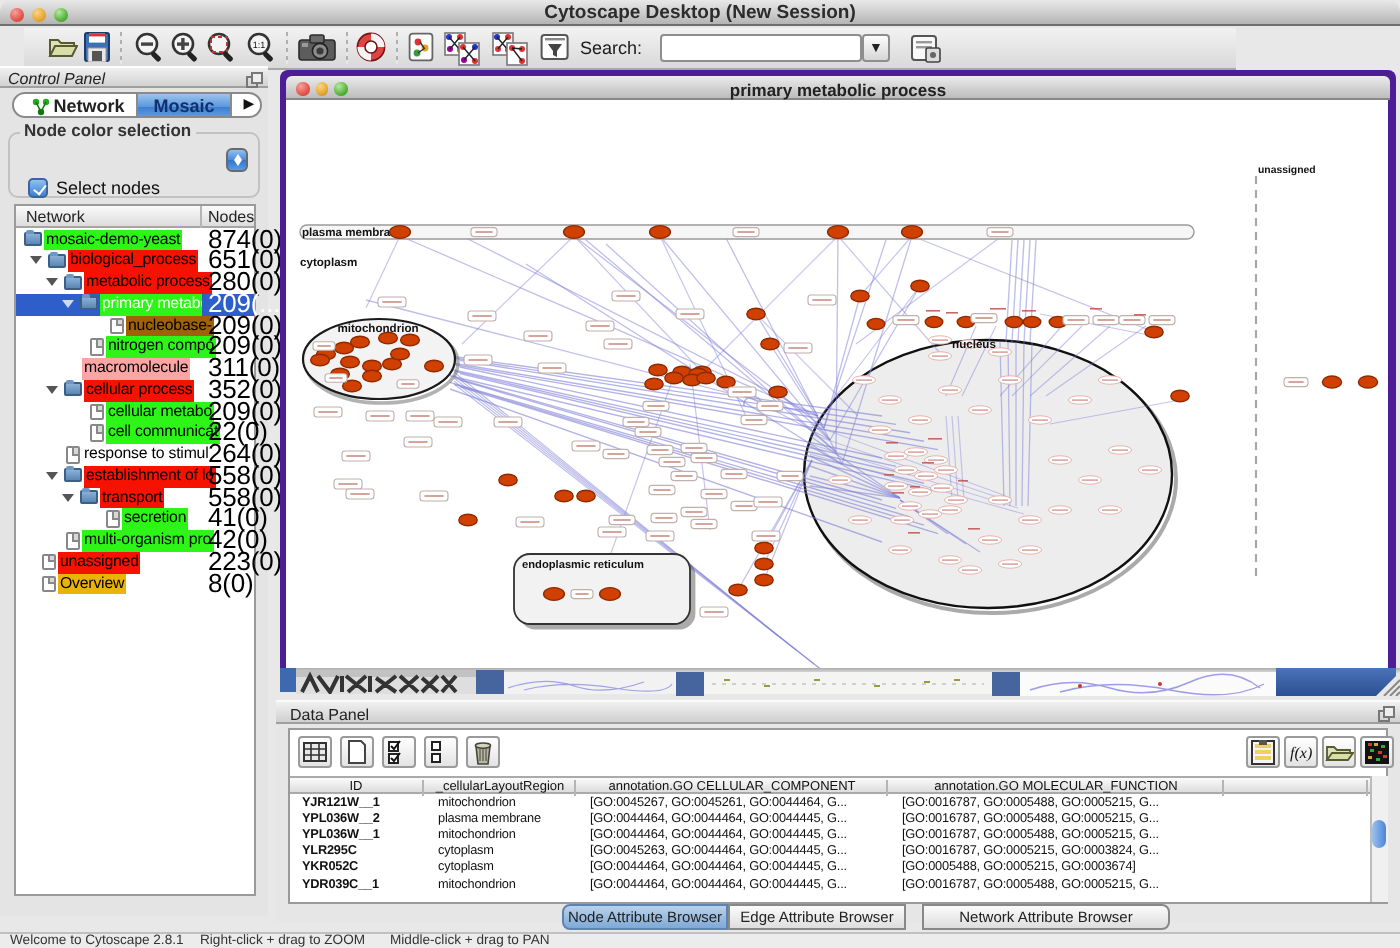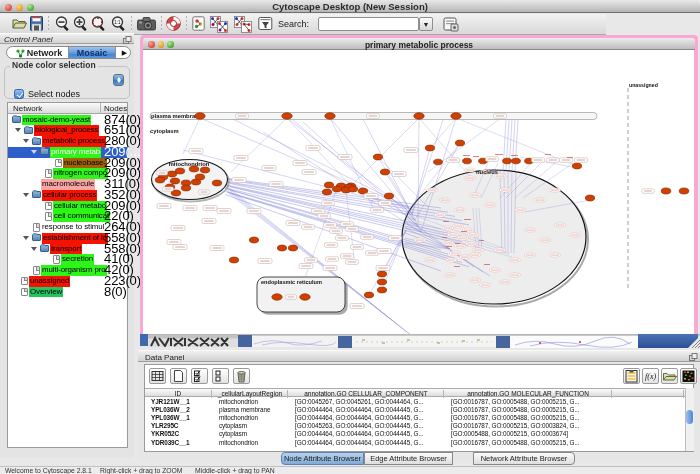--- a/index.html
+++ b/index.html
@@ -4,21 +4,21 @@
 html,body{width:700px;height:474px;overflow:hidden;background:#4a4a4a;
  font-family:"Liberation Sans",sans-serif;-webkit-font-smoothing:antialiased}
 #win{position:absolute;left:0;top:0;width:700px;height:474px;background:#e8e8e8}
 .abs{position:absolute}
 #titlebar{position:absolute;left:0;top:0;width:700px;height:13px;
  background:linear-gradient(#e8e8e8,#cdcdcd 55%,#b4b4b4);border-bottom:1px solid #6f6f6f;
  border-radius:6px 6px 0 0}
 #titlebar .tl{position:absolute;top:3.5px;width:7px;height:7px;border-radius:50%}
 #title{position:absolute;top:1px;left:0;width:700px;text-align:center;font-size:9.5px;
  font-weight:bold;color:#2c2c2c}
-#toolbar{position:absolute;left:0;top:14px;width:606px;height:21px;
+#toolbar{position:absolute;left:12px;top:14px;width:606px;height:21px;
  background:linear-gradient(#f2f2f2,#d9d9d9);border-bottom:1px solid #a8a8a8}
 .tsep{position:absolute;top:2px;height:16px;width:1px;
  background:repeating-linear-gradient(#b0b0b0 0 2px,#e8e8e8 2px 4px)}
 .ticon{position:absolute;top:2px}
 #searchlbl{position:absolute;left:278px;top:5px;font-size:9px;color:#1a1a1a}
 #searchfield{position:absolute;left:318px;top:3px;width:101px;height:14px;background:#fff;
  border:1px solid #8e8e8e;border-radius:2px}
 #searcharrow{position:absolute;left:419px;top:3px;width:14px;height:14px;background:linear-gradient(#fdfdfd,#d6d6d6);
  border:1px solid #8e8e8e;border-radius:2px;font-size:7px;color:#222;text-align:center;line-height:13px}
 
@@ -65,21 +65,21 @@
 .folder{position:absolute;top:1.5px;width:9px;height:7px;background:linear-gradient(#8cb0d6,#5a86b5);
  border:0.5px solid #3c5f86;border-radius:1px}
 .folder:before{content:"";position:absolute;left:0;top:-2px;width:4px;height:2px;
  background:#6e96c2;border-radius:1px 1px 0 0}
 .file{position:absolute;top:1px;width:7px;height:8.5px;background:#fff;border:0.6px solid #888;
  border-radius:1px}
 .file:before{content:"";position:absolute;right:0;top:0;width:2.5px;height:2.5px;
  background:#d8d8d8;border-left:0.6px solid #888;border-bottom:0.6px solid #888}
 
 #netframe{position:absolute;left:140px;top:35px;width:558px;height:299px;
- background:#f9a8d4;border-radius:4px 4px 0 0}
+ background:#4c1d95;border-radius:4px 4px 0 0}
 #nettitle{position:absolute;left:3px;top:3px;width:552px;height:12px;
  background:linear-gradient(#ececec,#cfcfcf 60%,#bdbdbd);border-radius:3px 3px 0 0;border-bottom:1px solid #888}
 #nettitle .tl{position:absolute;top:3px;width:6.5px;height:6.5px;border-radius:50%}
 #nettitletxt{position:absolute;left:0;top:1.5px;width:552px;text-align:center;font-size:8.5px;
  font-weight:bold;color:#222}
 #netcanvas{position:absolute;left:3px;top:15px;width:551px;height:284px;background:#fff}
 
 #strip{position:absolute;left:140px;top:334px;width:560px;height:14px}
 
 #dpanel{position:absolute;left:138px;top:350px;width:562px;height:111px;background:#e6e6e6}
@@ -327,21 +327,21 @@
           <div class="thl" style="left:33px;background:#2cf517;color:#000">multi-organism pro</div>
           <span class="tcount">42(0)</span>
         </div>
         <div class="trow" style="top:172.75px">
           <div class="file" style="left:13px"></div>
           <div class="thl" style="left:21px;background:#f51200;color:#000">unassigned</div>
           <span class="tcount">223(0)</span>
         </div>
         <div class="trow" style="top:183.50px">
           <div class="file" style="left:13px"></div>
-          <div class="thl" style="left:21px;background:#22c55e;color:#000">Overview</div>
+          <div class="thl" style="left:21px;background:#eab308;color:#000">Overview</div>
           <span class="tcount">8(0)</span>
         </div>
       </div>
     </div>
 <div id="netframe">
       <div id="nettitle">
         <div class="tl" style="left:5px;background:radial-gradient(circle at 35% 30%,#f5a19b,#e4554b 60%,#b33a30)"></div>
         <div class="tl" style="left:14.5px;background:radial-gradient(circle at 35% 30%,#f8d58b,#e8a834 60%,#c07e14)"></div>
         <div class="tl" style="left:24px;background:radial-gradient(circle at 35% 30%,#b7e8a0,#57b43e 60%,#2f8a1f)"></div>
         <div id="nettitletxt">primary metabolic process</div>
@@ -1099,17 +1099,17 @@
           <div class="dcell" style="left:74px;width:69px">mitochondrion</div>
           <div class="dcell" style="left:150px;width:149px">[GO:0044464, GO:0044464, GO:0044445, G...</div>
           <div class="dcell" style="left:306px;width:161px">[GO:0016787, GO:0005488, GO:0005215, G...</div>
         </div>
         <div id="dscroll"></div>
         <div id="dthumb"></div>
       </div>
     </div>
 <div class="btab" id="btab1" style="left:281px;width:83px">Node Attribute Browser</div>
 <div class="btab" style="left:364px;width:89px">Edge Attribute Browser</div>
-<div class="btab" id="btab3" style="left:473px;width:102px">Network Attribute Browser</div>
+<div class="btab" id="btab3" style="left:461px;width:124px">Network Attribute Browser</div>
 <div id="statusbar"></div>
 <span class="stxt" style="left:5px">Welcome to Cytoscape 2.8.1</span>
 <span class="stxt" style="left:100px">Right-click + drag to ZOOM</span>
 <span class="stxt" style="left:195px">Middle-click + drag to PAN</span>
 </div>
 </body></html>

